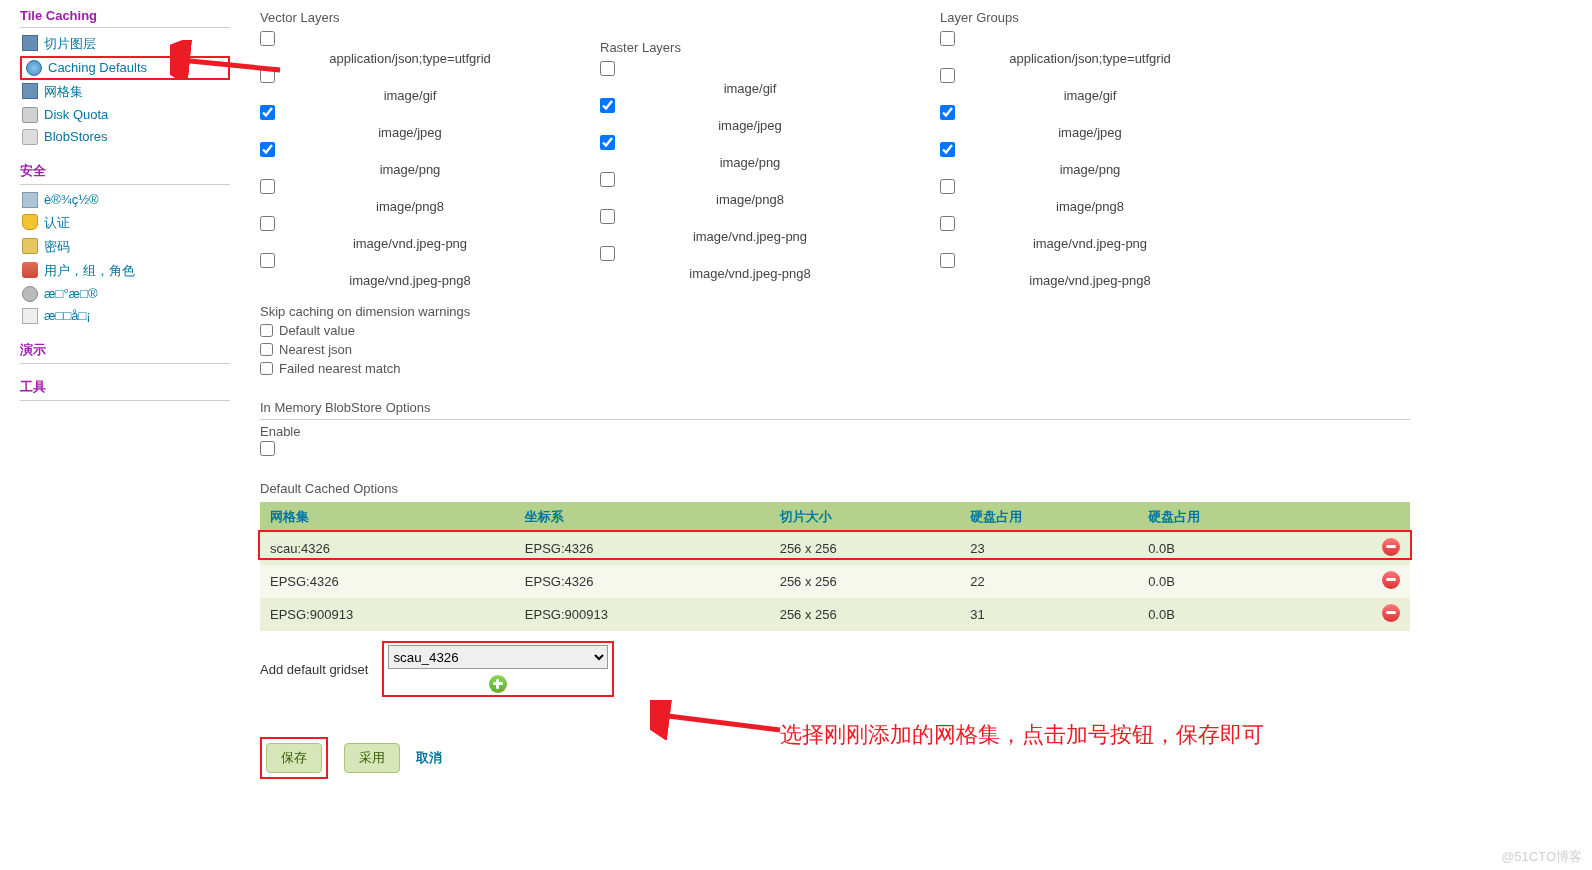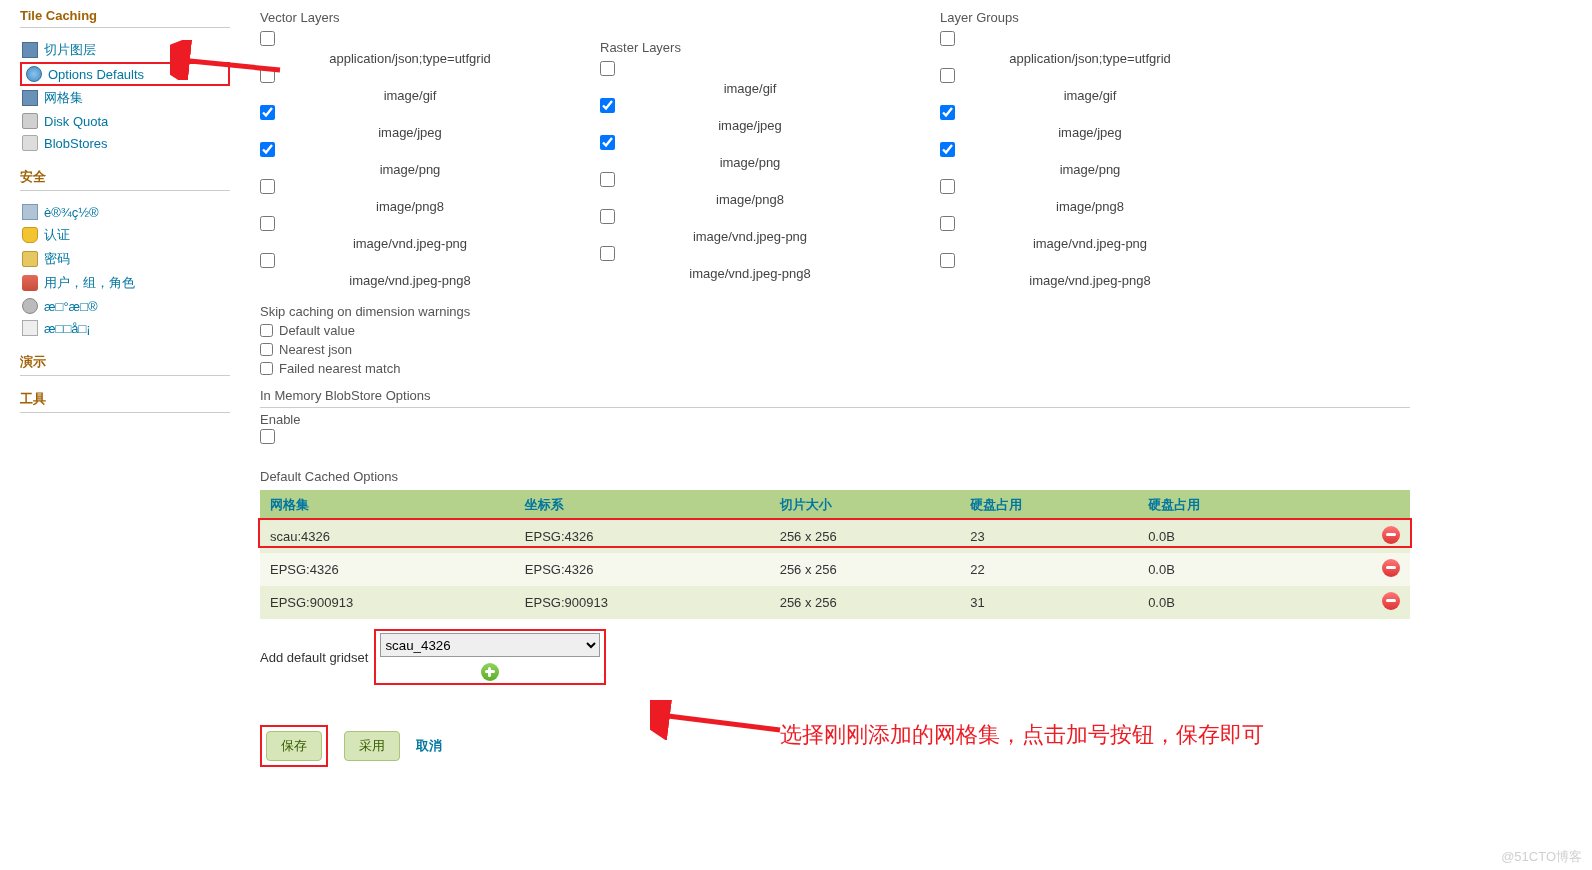--- a/index.html
+++ b/index.html
@@ -1,22 +1,22 @@
 <!DOCTYPE html>
 <html><head>
 <meta charset="utf-8">
 <style>
   * { box-sizing: border-box; margin: 0; padding: 0; }
   body { font-family: Arial, sans-serif; font-size: 13px; color: #333; background: #fff; }
   .container { display: flex; width: 1592px; }
   .sidebar { width: 250px; padding: 8px 20px; }
-  .sidebar h3 { color: #a16207; font-weight: bold; font-size: 13px; margin-bottom: 10px; border-bottom: 1px solid #ccc; padding-bottom: 4px; }
+  .sidebar h3 { color: #a21caf; font-weight: bold; font-size: 13px; margin-bottom: 4px; border-bottom: 1px solid #ccc; padding-bottom: 4px; }
   .sidebar ul { list-style: none; }
   .sidebar li { padding: 3px 2px; }
-  .sidebar li a { color: #0076a1; text-decoration: none; display: flex; align-items: center; gap: 6px; }
+  .sidebar li a { color: #0076a1; text-decoration: none; display: flex; gap: 6px; }
   .sidebar .section { margin-bottom: 14px; }
   .icon { width: 16px; height: 16px; display: inline-block; }
   .icon-layer { background: #658db5; border: 1px solid #4a6b8a; }
   .icon-globe { border-radius:50%; background: radial-gradient(#8ec3eb,#3d8dc6); border:1px solid #2f6f9b;}
   .icon-grid { background: #6a91b8; border:1px solid #4a6b8a; }
   .icon-disk { background: #d0d0d0; border:1px solid #999; border-radius:2px; }
   .icon-blob { background: #ddd; border:1px solid #aaa; border-radius:2px;}
   .icon-wrench { background:#b0c4d6; border:1px solid #7a9ab6; }
   .icon-shield { background:#f4c430; border:1px solid #c99a20; border-radius:3px 3px 6px 6px;}
   .icon-lock { background:#e6c760; border:1px solid #b99a3d; border-radius:2px;}
@@ -26,34 +26,34 @@
   .redbox { border: 2px solid #ed1c24; }
   .main { flex: 1; padding: 10px 16px 40px 10px; position: relative; }
   .cols { display: flex; gap: 40px; }
   .col { min-width: 300px; }
   .col-title { color: #555; margin-bottom: 6px; }
   .ck-row { margin: 2px 0; }
   .ck-row input[type=checkbox] { accent-color:#0075ff; width:15px; height:15px; border-radius:3px; }
   .ck-row label { display:block; color:#444; margin-top:2px;text-align:center;}
   .skip { margin-top:14px; color:#555;}
   .skip-row { display:flex; align-items:center; gap:6px; margin-top:4px;}
-  .mem { margin-top:12px; color:#555;}
+  .mem { margin-top:24px; color:#555;}
   .table-wrap { margin-top:22px; }
   .table-title { color:#555; margin-bottom:6px;}
   table { width: 1150px; border-collapse: collapse; }
   thead th { background:#b4d28c; color:#0076a1; text-align:left; font-weight:bold; padding:6px 10px; font-size:13px;}
   tbody tr:nth-child(odd){ background:#eaf0d7;}
   tbody tr:nth-child(even){ background:#f6f8ee;}
   tbody td { padding:6px 10px; color:#333; }
   .del-icon { width:18px; height:18px; display:inline-block; border-radius:50%; background:linear-gradient(#f77,#d33); position:relative;}
   .del-icon::after{content:""; position:absolute; left:4px; right:4px; top:7px; height:3px; background:#fff; border-radius:2px;}
   .add-icon { width:18px; height:18px; display:inline-block; border-radius:50%; background:linear-gradient(#8fd45a,#5cae2b); position:relative; vertical-align:middle;}
   .add-icon::before{content:""; position:absolute; left:4px; right:4px; top:7px; height:3px; background:#fff; border-radius:2px;}
   .add-icon::after{content:""; position:absolute; top:4px; bottom:4px; left:7px; width:3px; background:#fff; border-radius:2px;}
-  .add-row { margin-top:10px; display:flex; align-items:center; gap:6px;}
+  .add-row { margin-top:10px; display:flex; align-items:center; gap:14px;}
   select { width:220px; height:24px; border:1px solid #999;}
   .buttons { margin-top:40px; display:flex; gap:16px; align-items:center;}
   .btn { background:#d6e6b8; border:1px solid #a9c57a; border-radius:4px; padding:5px 14px; color:#355c00; cursor:pointer; font-size:13px;}
   .btn-link { color:#0076a1; cursor:pointer; font-weight:bold;}
   .annot { position:absolute; color:#ed1c24; font-family:"Microsoft YaHei",sans-serif; font-size:22px; font-weight:500;}
   .arrow { position:absolute; }
   .watermark { position:fixed; right:10px; bottom:4px; color:#d0d0d0; font-size:13px;}
   .redtab-box { position:absolute; border:2px solid #ed1c24; }
 </style>
 </head>
@@ -66,21 +66,21 @@
       <ul>
         <li>
             <a>
               <span class="icon icon-layer"></span>
               <span>切片图层</span>
             </a>
           </li>
         <li class="redbox" style="padding:2px 4px;">
             <a>
               <span class="icon icon-globe"></span>
-              <span>Options Defaults</span>
+              <span>Caching Defaults</span>
             </a>
           </li>
         <li>
             <a>
               <span class="icon icon-grid"></span>
               <span>网格集</span>
             </a>
           </li>
         <li>
             <a>

